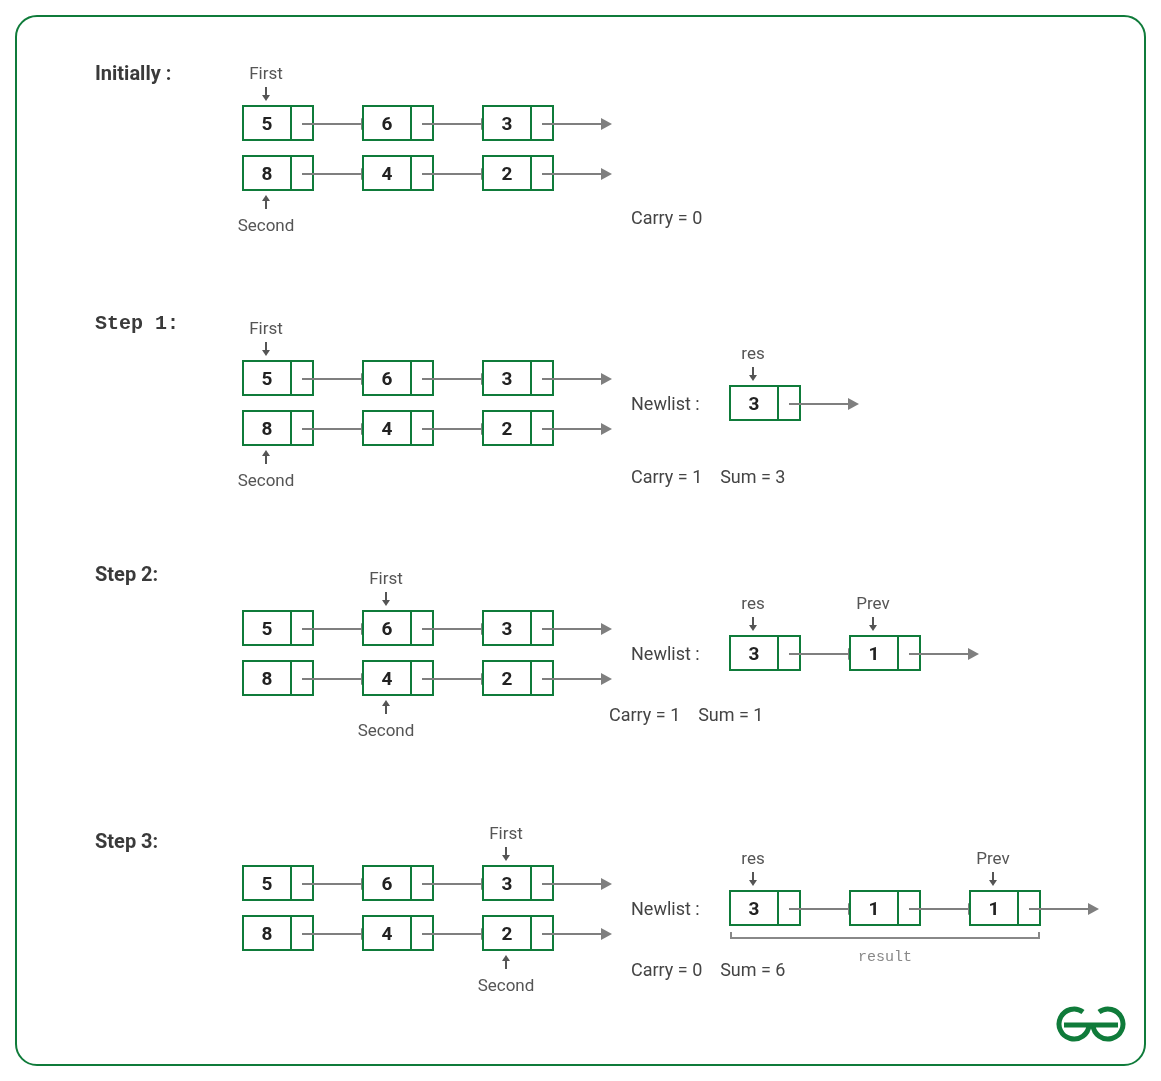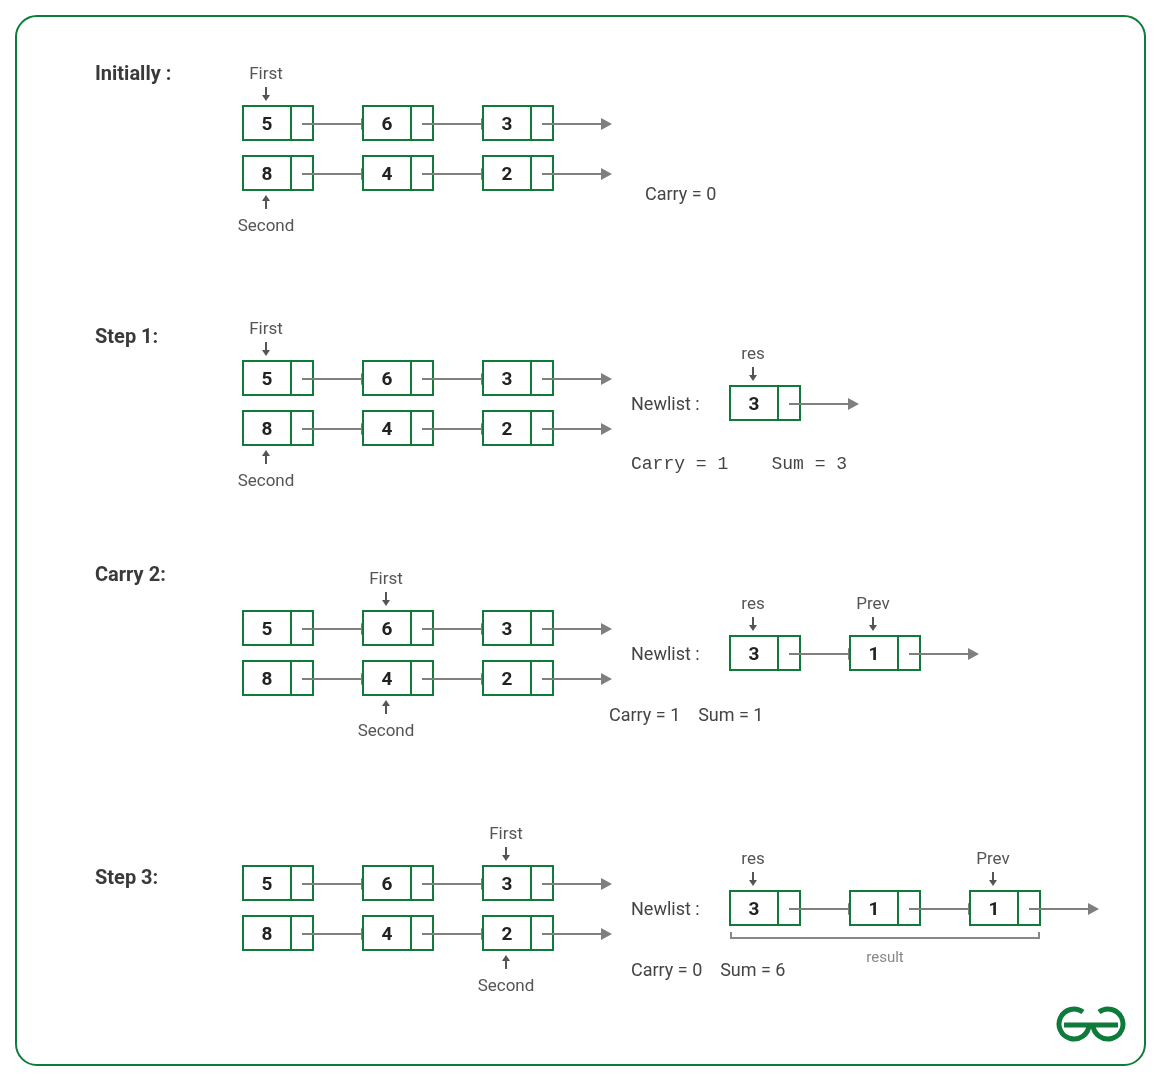--- a/index.html
+++ b/index.html
@@ -135,22 +135,22 @@
     </div>
     <div class="conn" style="left: 525px; top: 156px; width: 68px;"></div>
     <div class="ptr" style="left: 219px; top: 46px; width: 60px;"><span>First</span><span class="arrow-down"><svg class="small-arrow" viewBox="0 0 12 14">
           <line x1="6" y1="0" x2="6" y2="10" stroke="#555" stroke-width="2"></line>
           <polygon points="2,8 10,8 6,14" fill="#555"></polygon>
         </svg></span></div>
     <div class="ptr" style="left: 219px; top: 176px; width: 60px;"><span class="arrow-up"><svg class="small-arrow" viewBox="0 0 12 14">
           <line x1="6" y1="4" x2="6" y2="14" stroke="#555" stroke-width="2"></line>
           <polygon points="2,6 10,6 6,0" fill="#555"></polygon>
         </svg></span><span>Second</span></div>
-    <div class="text" style="left: 614px; top: 166px; margin-left: 14px;">Carry = 0</div>
-    <div class="step-label" style="top: 307px;">Step 1:</div>
+    <div class="text" style="left: 614px; top: 190px;">Carry = 0</div>
+    <div class="step-label" style="top: 295px; font-family: Liberation Mono, monospace;">Step 1:</div>
     <div class="node" style="left: 225px; top: 343px;">
       <div class="val">5</div>
     </div>
     <div class="conn" style="left: 285px; top: 361px; width: 68px;"></div>
     <div class="node" style="left: 345px; top: 343px;">
       <div class="val">6</div>
     </div>
     <div class="conn" style="left: 405px; top: 361px; width: 68px;"></div>
     <div class="node" style="left: 465px; top: 343px;">
       <div class="val">3</div>
@@ -178,22 +178,22 @@
         </svg></span><span>Second</span></div>
     <div class="text" style="left: 614px; top: 376px;">Newlist :</div>
     <div class="node" style="left: 712px; top: 368px;">
       <div class="val">3</div>
     </div>
     <div class="conn" style="left: 772px; top: 386px; width: 68px;"></div>
     <div class="ptr" style="left: 706px; top: 326px; width: 60px;"><span>res</span><span class="arrow-down"><svg class="small-arrow" viewBox="0 0 12 14">
           <line x1="6" y1="0" x2="6" y2="10" stroke="#555" stroke-width="2"></line>
           <polygon points="2,8 10,8 6,14" fill="#555"></polygon>
         </svg></span></div>
-    <div class="text" style="left: 614px; top: 437px; font-family: Liberation Mono, monospace;">Carry = 1&nbsp;&nbsp;&nbsp;&nbsp;Sum = 3</div>
-    <div class="step-label" style="top: 545px;">Carry 2:</div>
+    <div class="text" style="left: 614px; top: 449px;">Carry = 1&nbsp;&nbsp;&nbsp;&nbsp;Sum = 3</div>
+    <div class="step-label" style="top: 545px;">Step 2:</div>
     <div class="node" style="left: 225px; top: 593px;">
       <div class="val">5</div>
     </div>
     <div class="conn" style="left: 285px; top: 611px; width: 68px;"></div>
     <div class="node" style="left: 345px; top: 593px;">
       <div class="val">6</div>
     </div>
     <div class="conn" style="left: 405px; top: 611px; width: 68px;"></div>
     <div class="node" style="left: 465px; top: 593px;">
       <div class="val">3</div>
@@ -230,21 +230,21 @@
     <div class="conn" style="left: 892px; top: 636px; width: 68px;"></div>
     <div class="ptr" style="left: 706px; top: 576px; width: 60px;"><span>res</span><span class="arrow-down"><svg class="small-arrow" viewBox="0 0 12 14">
           <line x1="6" y1="0" x2="6" y2="10" stroke="#555" stroke-width="2"></line>
           <polygon points="2,8 10,8 6,14" fill="#555"></polygon>
         </svg></span></div>
     <div class="ptr" style="left: 826px; top: 576px; width: 60px;"><span>Prev</span><span class="arrow-down"><svg class="small-arrow" viewBox="0 0 12 14">
           <line x1="6" y1="0" x2="6" y2="10" stroke="#555" stroke-width="2"></line>
           <polygon points="2,8 10,8 6,14" fill="#555"></polygon>
         </svg></span></div>
     <div class="text" style="left: 592px; top: 687px;">Carry = 1&nbsp;&nbsp;&nbsp;&nbsp;Sum = 1</div>
-    <div class="step-label" style="top: 848px;">Step 3:</div>
+    <div class="step-label" style="top: 812px;">Step 3:</div>
     <div class="node" style="left: 225px; top: 848px;">
       <div class="val">5</div>
     </div>
     <div class="conn" style="left: 285px; top: 866px; width: 68px;"></div>
     <div class="node" style="left: 345px; top: 848px;">
       <div class="val">6</div>
     </div>
     <div class="conn" style="left: 405px; top: 866px; width: 68px;"></div>
     <div class="node" style="left: 465px; top: 848px;">
       <div class="val">3</div>
@@ -284,17 +284,17 @@
     </div>
     <div class="conn" style="left: 1012px; top: 891px; width: 68px;"></div>
     <div class="ptr" style="left: 706px; top: 831px; width: 60px;"><span>res</span><span class="arrow-down"><svg class="small-arrow" viewBox="0 0 12 14">
           <line x1="6" y1="0" x2="6" y2="10" stroke="#555" stroke-width="2"></line>
           <polygon points="2,8 10,8 6,14" fill="#555"></polygon>
         </svg></span></div>
     <div class="ptr" style="left: 946px; top: 831px; width: 60px;"><span>Prev</span><span class="arrow-down"><svg class="small-arrow" viewBox="0 0 12 14">
           <line x1="6" y1="0" x2="6" y2="10" stroke="#555" stroke-width="2"></line>
           <polygon points="2,8 10,8 6,14" fill="#555"></polygon>
         </svg></span></div>
-    <div class="brace" style="left: 712px; top: 913px; width: 312px;"><svg width="312" height="14" viewBox="0 0 312 14">
+    <div class="brace" style="left: 712px; top: 913px; width: 312px; font-family: Liberation Mono, monospace;"><svg width="312" height="14" viewBox="0 0 312 14">
         <path d="M 2 2 L 2 8 L 310 8 L 310 2" fill="none" stroke="#888" stroke-width="2"></path>
       </svg><div>result</div></div>
     <div class="text" style="left: 614px; top: 942px;">Carry = 0&nbsp;&nbsp;&nbsp;&nbsp;Sum = 6</div>
   </div>
 
 </body></html>

